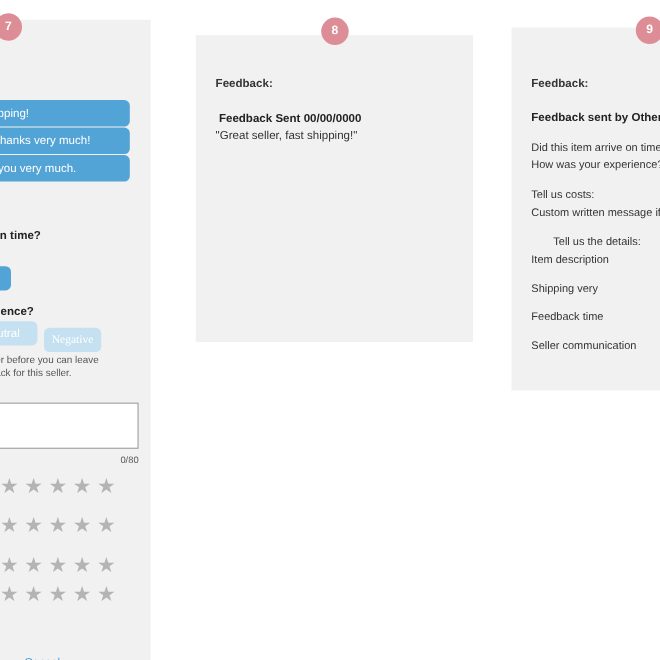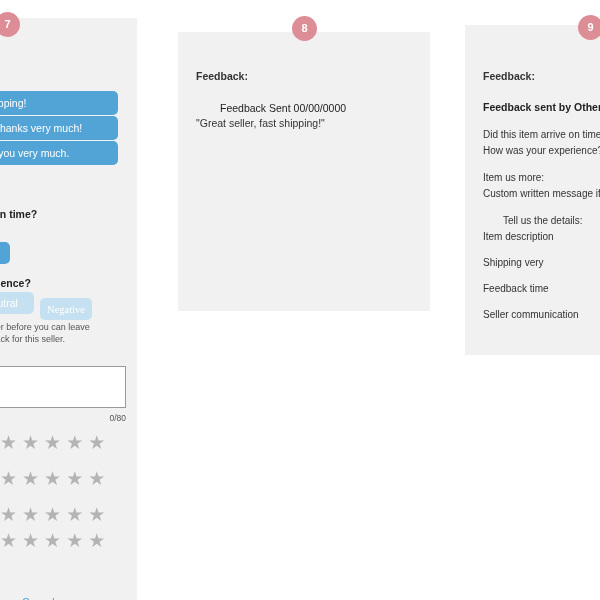--- a/index.html
+++ b/index.html
@@ -166,24 +166,24 @@
   #p8-heading {
     position: absolute;
     left: 18px;
     top: 38px;
     font-size: 10.5px;
     font-weight: bold;
     color: #333333;
   }
   #p8-sent-title {
     position: absolute;
-    left: 26px;
+    left: 5px;
     top: 70px;
     font-size: 10.5px;
-    font-weight: normal;
+    font-weight: bold;
     color: #222222;
     white-space: nowrap;
     padding-left: 16px;
   }
   #p8-quote {
     position: absolute;
     left: 18px;
     top: 85px;
     font-size: 10.5px;
     color: #333333;
@@ -307,21 +307,21 @@
   </div>
   <div class="badge" id="badge8">8</div>
 
   <div class="panel" id="panel9">
     <div id="p9-heading">Feedback:</div>
     <div id="p9-sent-by">Feedback sent by OtherUser 00/00/0000</div>
 
     <div class="p9-line" id="p9-q1">Did this item arrive on time?</div>
     <div class="p9-line" id="p9-q2">How was your experience?</div>
 
-    <div class="p9-line" id="p9-more-label">Item us more:</div>
+    <div class="p9-line" id="p9-more-label">Tell us costs:</div>
     <div class="p9-line" id="p9-more-text">Custom written message if there is one</div>
 
     <div class="p9-line" id="p9-details-label">Tell us the details:</div>
 
     <div class="rating-row" id="rate-row-1">
       <span>Item description</span>
       
     </div>
     <div class="rating-row" id="rate-row-2">
       <span>Shipping very</span>

